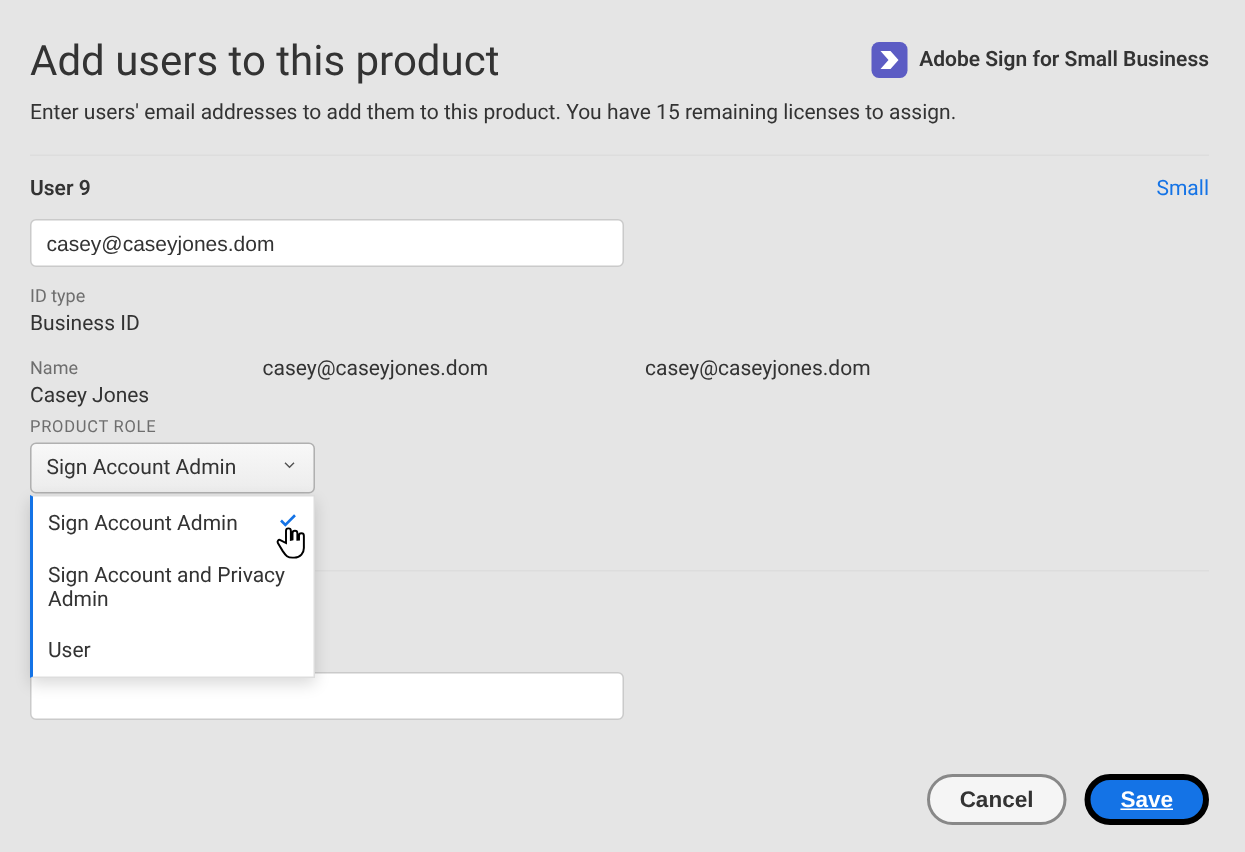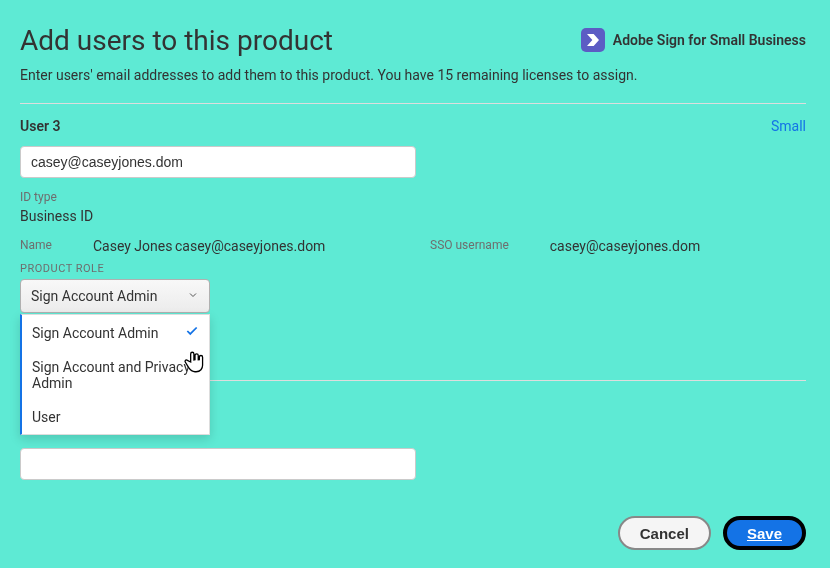--- a/index.html
+++ b/index.html
@@ -4,21 +4,21 @@
 <style>
   * { box-sizing: border-box; }
   body {
     margin: 0;
     font-family: -apple-system, BlinkMacSystemFont, "Segoe UI", Roboto, Arial, sans-serif;
     background: #ffffff;
   }
   .modal {
     width: 830px;
     height: 568px;
-    background: #5eead4;
+    background: #e5e5e5;
     padding: 20px 24px 20px 20px;
     position: relative;
     box-shadow: 2px 2px 8px rgba(0,0,0,0.4);
   }
   .header-row {
     display: flex;
     justify-content: space-between;
     align-items: flex-start;
   }
   .page-title {
@@ -97,22 +97,21 @@
     font-size: 14px;
     color: #333;
   }
   .details-row {
     display: flex;
     margin-top: 14px;
     margin-bottom: 4px;
   }
   .details-col {
     display: flex;
-    flex-direction: row;
-    gap: 41px;
+    flex-direction: column;
   }
   .details-col-name { width: 155px; }
   .details-col-email { width: 255px; }
   .details-col-sso { flex: 1; }
   .details-row .field-label { margin-bottom: 4px; }
   .details-row .static-value { font-size: 14px; }
   .dropdown-wrap {
     position: relative;
     width: 210px;
   }
@@ -217,21 +216,21 @@
       </span>
       <span>Adobe Sign for Small Business</span>
     </div>
   </div>
 
   <div class="subtitle">Enter users' email addresses to add them to this product. You have 15 remaining licenses to assign.</div>
 
   <hr class="divider">
 
   <div class="user-header">
-    <span class="user-label">User 3</span>
+    <span class="user-label">User 9</span>
     <span class="remove-link">Small</span>
   </div>
 
   <div class="block">
     <input class="text-input" type="text" value="casey@caseyjones.dom" style="">
   </div>
 
   <div class="block">
     <div class="field-label">ID type</div>
     <div class="static-value">Business ID</div>
@@ -239,21 +238,20 @@
 
   <div class="details-row">
     <div class="details-col details-col-name">
       <span class="field-label">Name</span>
       <span class="static-value">Casey Jones</span>
     </div>
     <div class="details-col details-col-email">
       <span class="static-value">casey@caseyjones.dom</span>
     </div>
     <div class="details-col details-col-sso">
-      <span class="field-label">SSO username</span>
       <span class="static-value">casey@caseyjones.dom</span>
     </div>
   </div>
 
   <div class="block" style="margin-top:6px">
     <div class="field-label-upper">PRODUCT ROLE</div>
     <div class="dropdown-wrap">
       <div class="dropdown-btn">
         <span>Sign Account Admin</span>
         <span>

